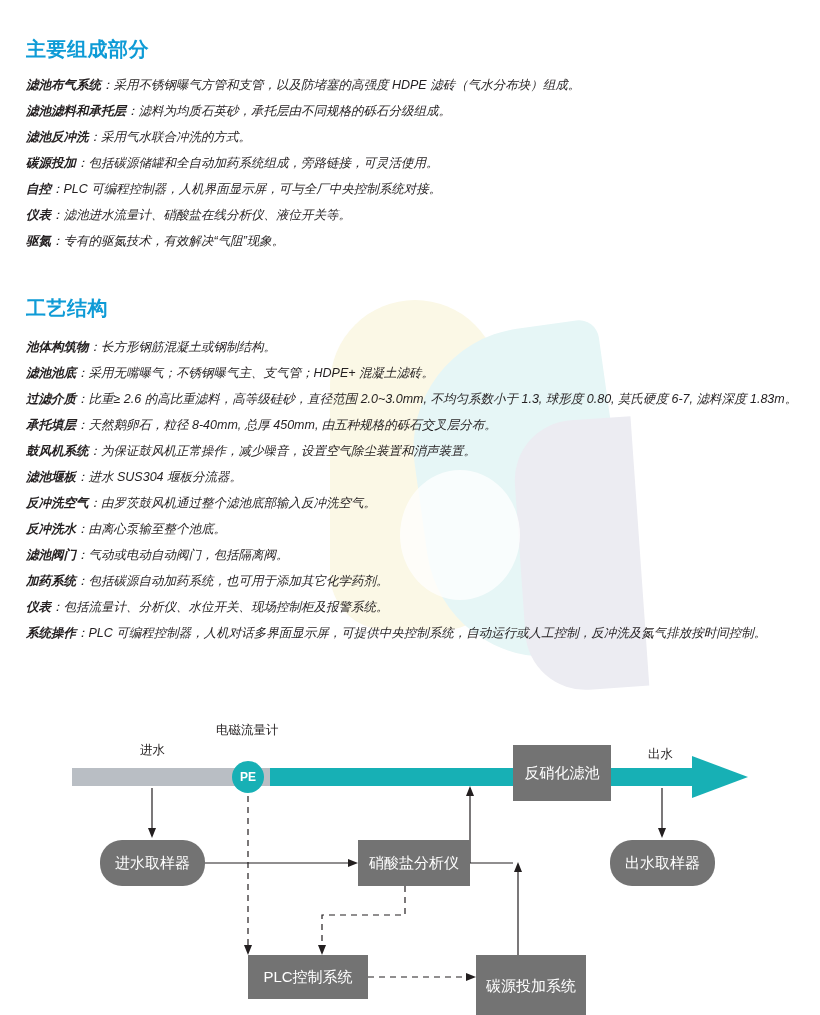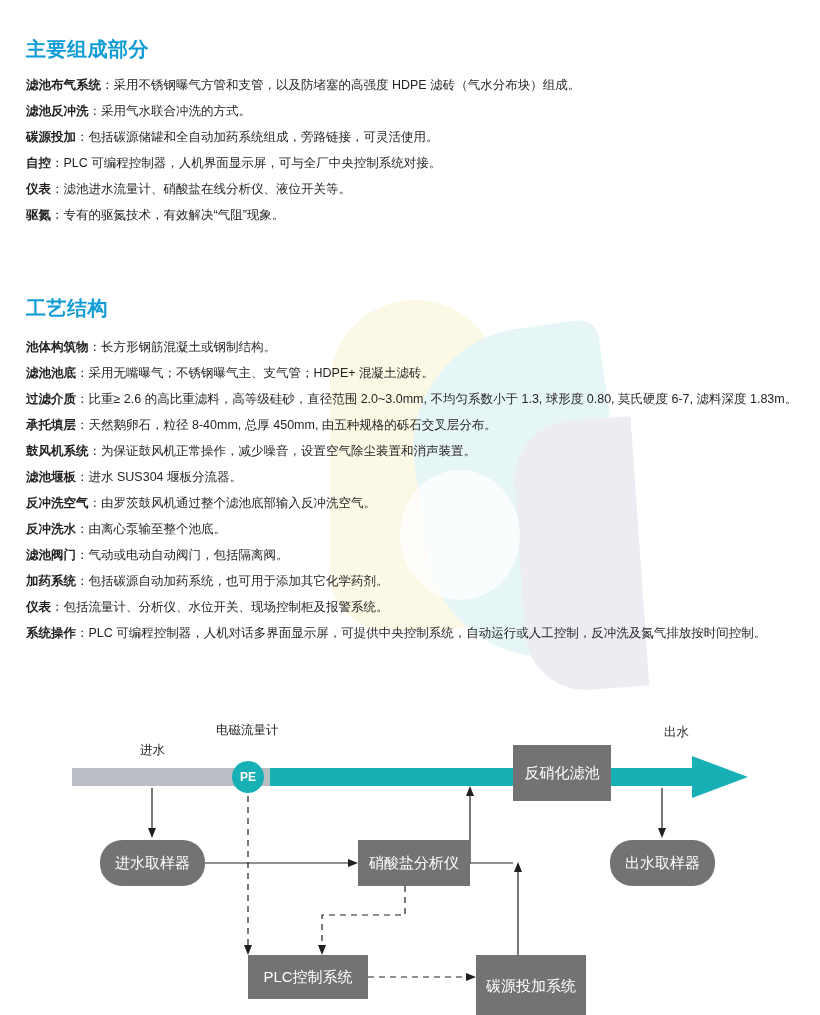--- a/index.html
+++ b/index.html
@@ -63,21 +63,21 @@
   }
   .section-title {
     font-size: 20px;
     font-weight: bold;
     color: #0e9bd6;
     letter-spacing: .5px;
   }
   #sec1-title { position: absolute; left: 26px; top: 36px; }
   #sec2-title { position: absolute; left: 26px; top: 295px; }
 
-  .para-list { position: absolute; left: 26px; }
+  .para-list { position: absolute; left: 26px; font-style: italic; }
   #sec1-list { top: 72px; }
   #sec2-list { top: 334px; }
 
   .para {
     font-size: 12.5px;
     line-height: 26px;
     color: #231f20;
     white-space: nowrap;
   }
   .para b {
@@ -133,20 +133,23 @@
 </div>
 
 <div class="content">
 
   <div class="section-title" id="sec1-title">主要组成部分</div>
   <div class="para-list" id="sec1-list">
     <div class="para">
       <b>滤池布气系统</b><span>：采用不锈钢曝气方管和支管，以及防堵塞的高强度 HDPE 滤砖（气水分布块）组成。</span>
     </div>
     <div class="para">
+      <b>滤池滤料和承托层</b><span>：滤料为均质石英砂，承托层由不同规格的砾石分级组成。</span>
+    </div>
+    <div class="para">
       <b>滤池反冲洗</b><span>：采用气水联合冲洗的方式。</span>
     </div>
     <div class="para">
       <b>碳源投加</b><span>：包括碳源储罐和全自动加药系统组成，旁路链接，可灵活使用。</span>
     </div>
     <div class="para">
       <b>自控</b><span>：PLC 可编程控制器，人机界面显示屏，可与全厂中央控制系统对接。</span>
     </div>
     <div class="para">
       <b>仪表</b><span>：滤池进水流量计、硝酸盐在线分析仪、液位开关等。</span>
@@ -227,21 +230,21 @@
 
     <line x1="368" y1="277" x2="466" y2="277" stroke="#231f20" stroke-width="1.2" stroke-dasharray="6,5"></line>
     <polygon points="466,273 466,281 476,277" fill="#231f20"></polygon>
 
     <line x1="518" y1="256" x2="518" y2="166" stroke="#231f20" stroke-width="1.2"></line>
     <polygon points="514,172 522,172 518,162" fill="#231f20"></polygon>
   </svg>
 
   <div class="dlabel" style="left:140px; top:42px;">进水</div>
   <div class="dlabel" style="left:216px; top:22px;">电磁流量计</div>
-  <div class="dlabel" style="left:648px; top:24px;margin-left:16px;">出水</div>
+  <div class="dlabel" style="left:648px; top:46px;">出水</div>
 
   <div class="pe-circle" style="left:232px; top:61px;">PE</div>
 
   <div class="box rounded" style="left:100px; top:140px; width:105px; height:46px;">进水取样器</div>
   <div class="box" style="left:358px; top:140px; width:112px; height:46px;">硝酸盐分析仪</div>
   <div class="box" style="left:513px; top:45px; width:98px; height:56px;">反硝化滤池</div>
   <div class="box rounded" style="left:610px; top:140px; width:105px; height:46px;">出水取样器</div>
   <div class="box" style="left:248px; top:255px; width:120px; height:44px;">PLC控制系统</div>
   <div class="box" style="left:476px; top:255px; width:110px; height:62px;">碳源投加系统</div>
 </div>

